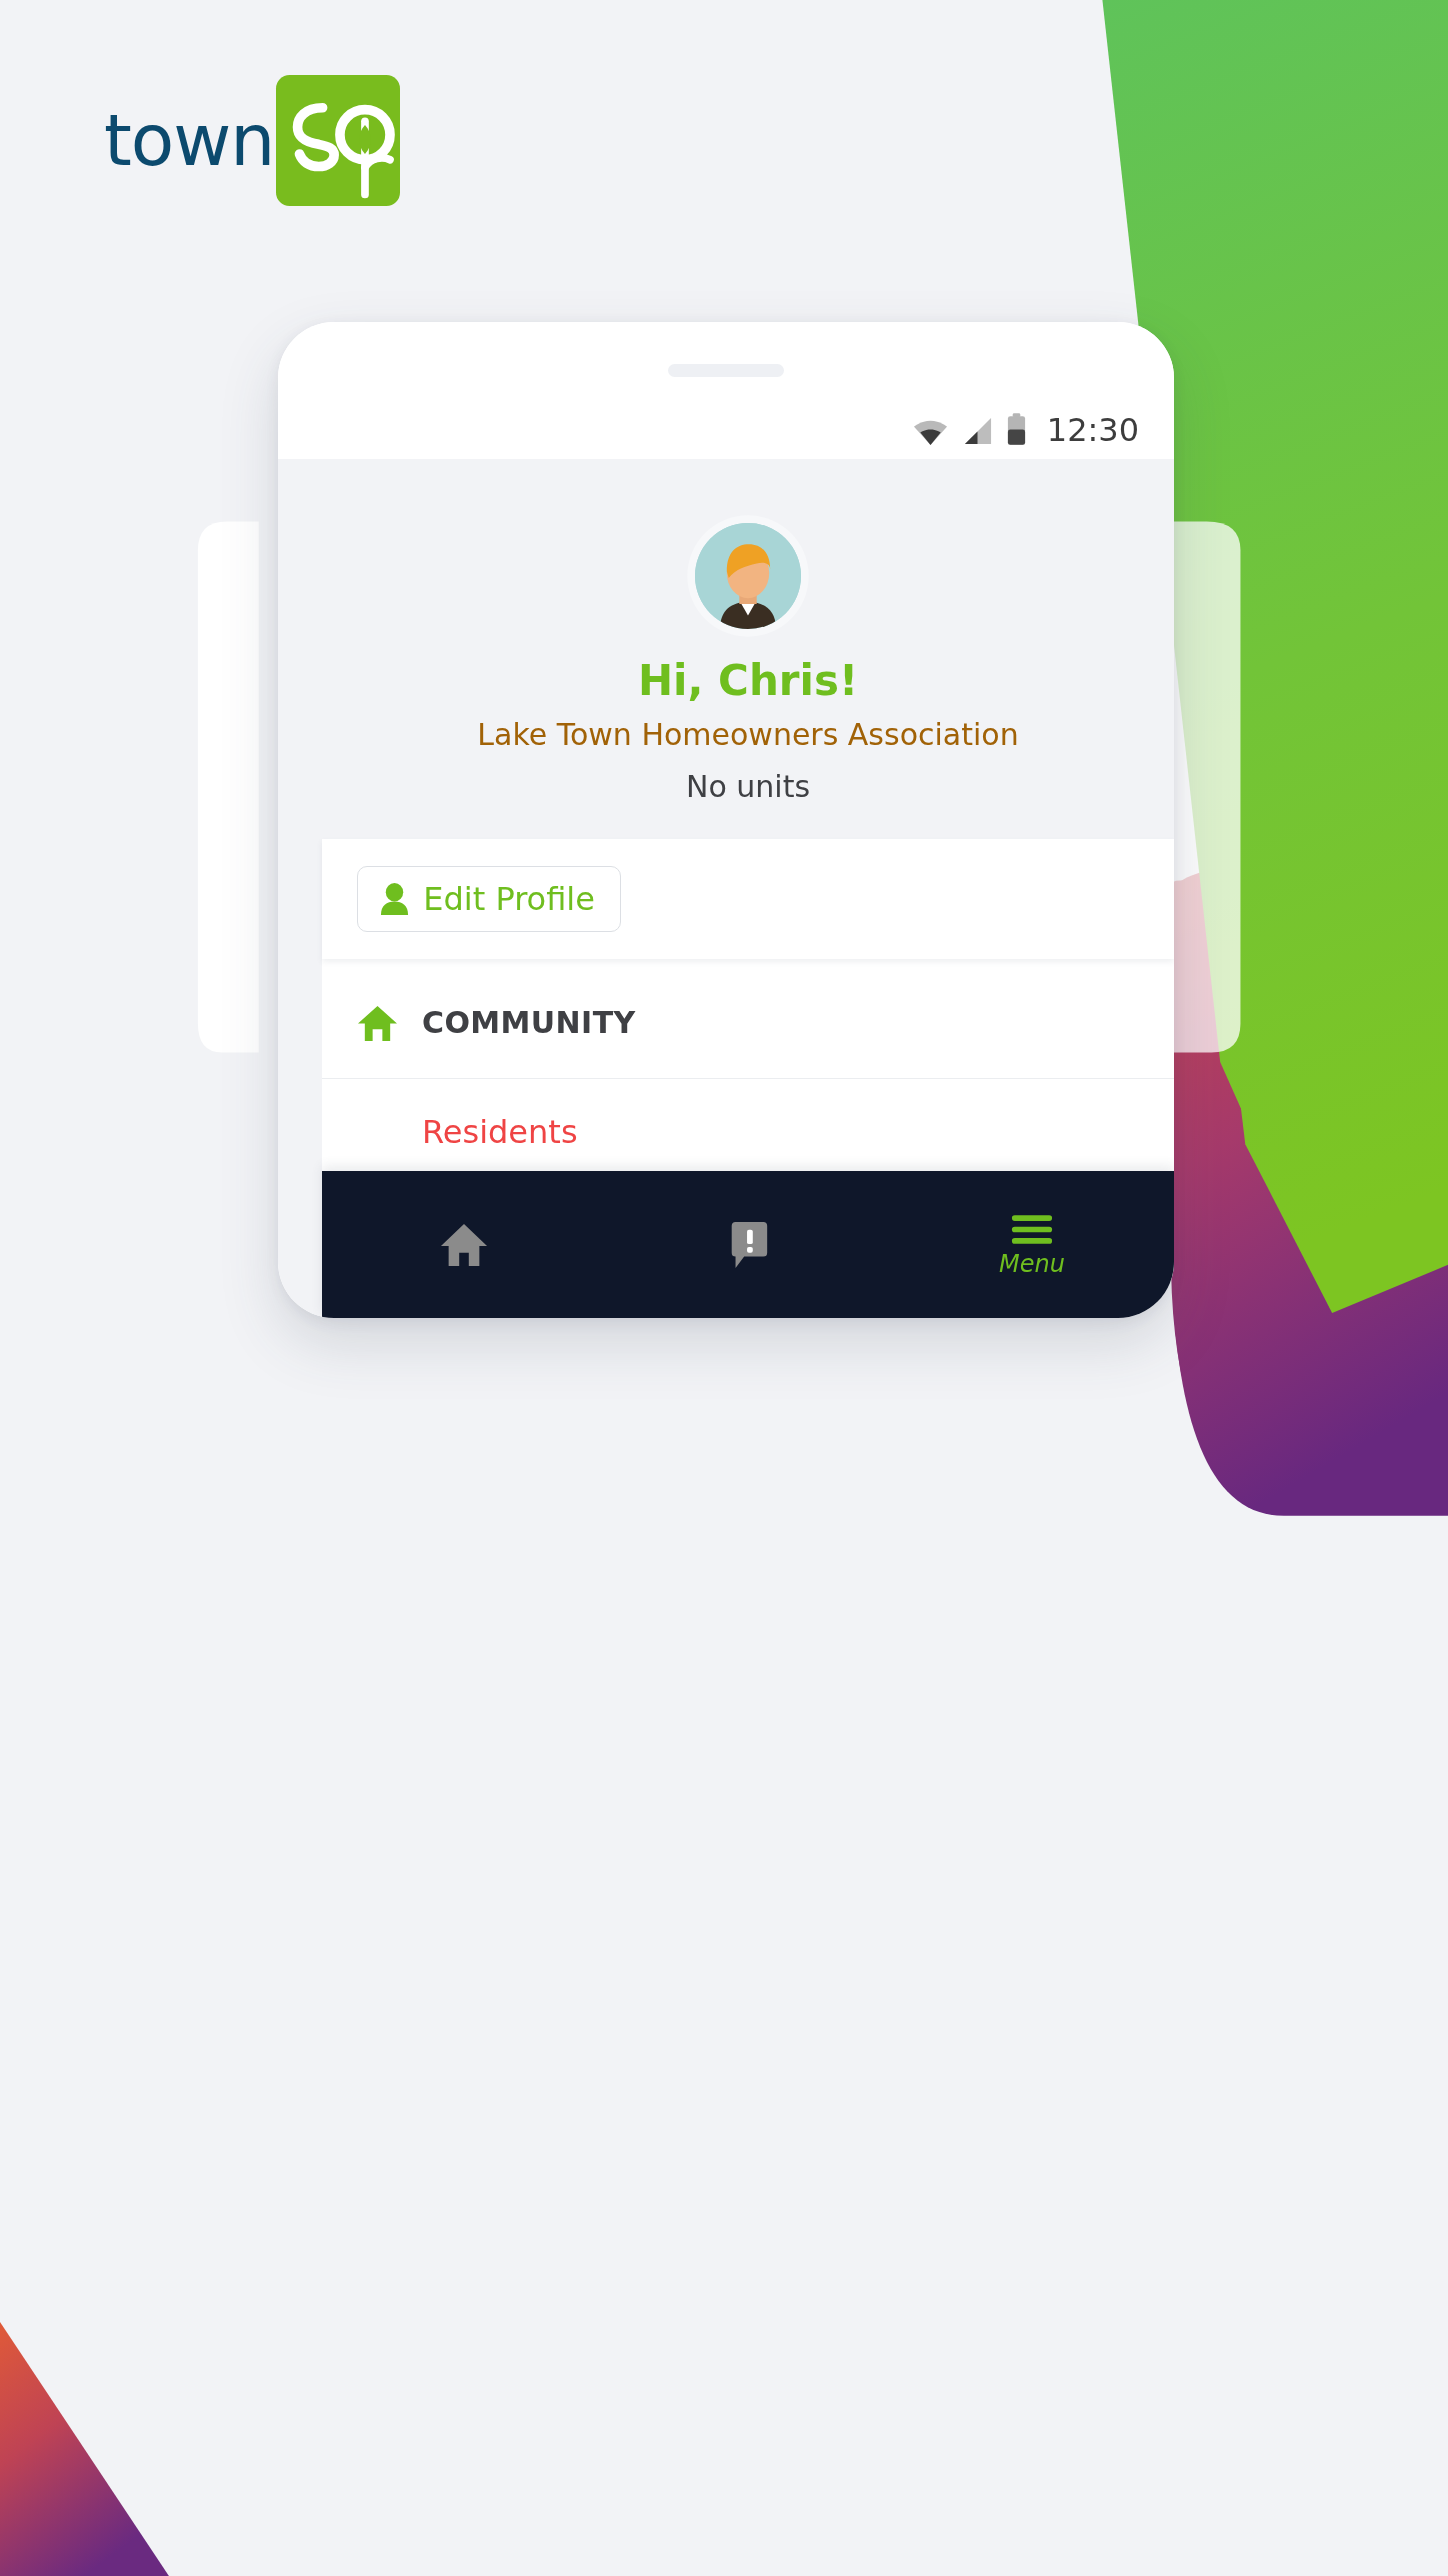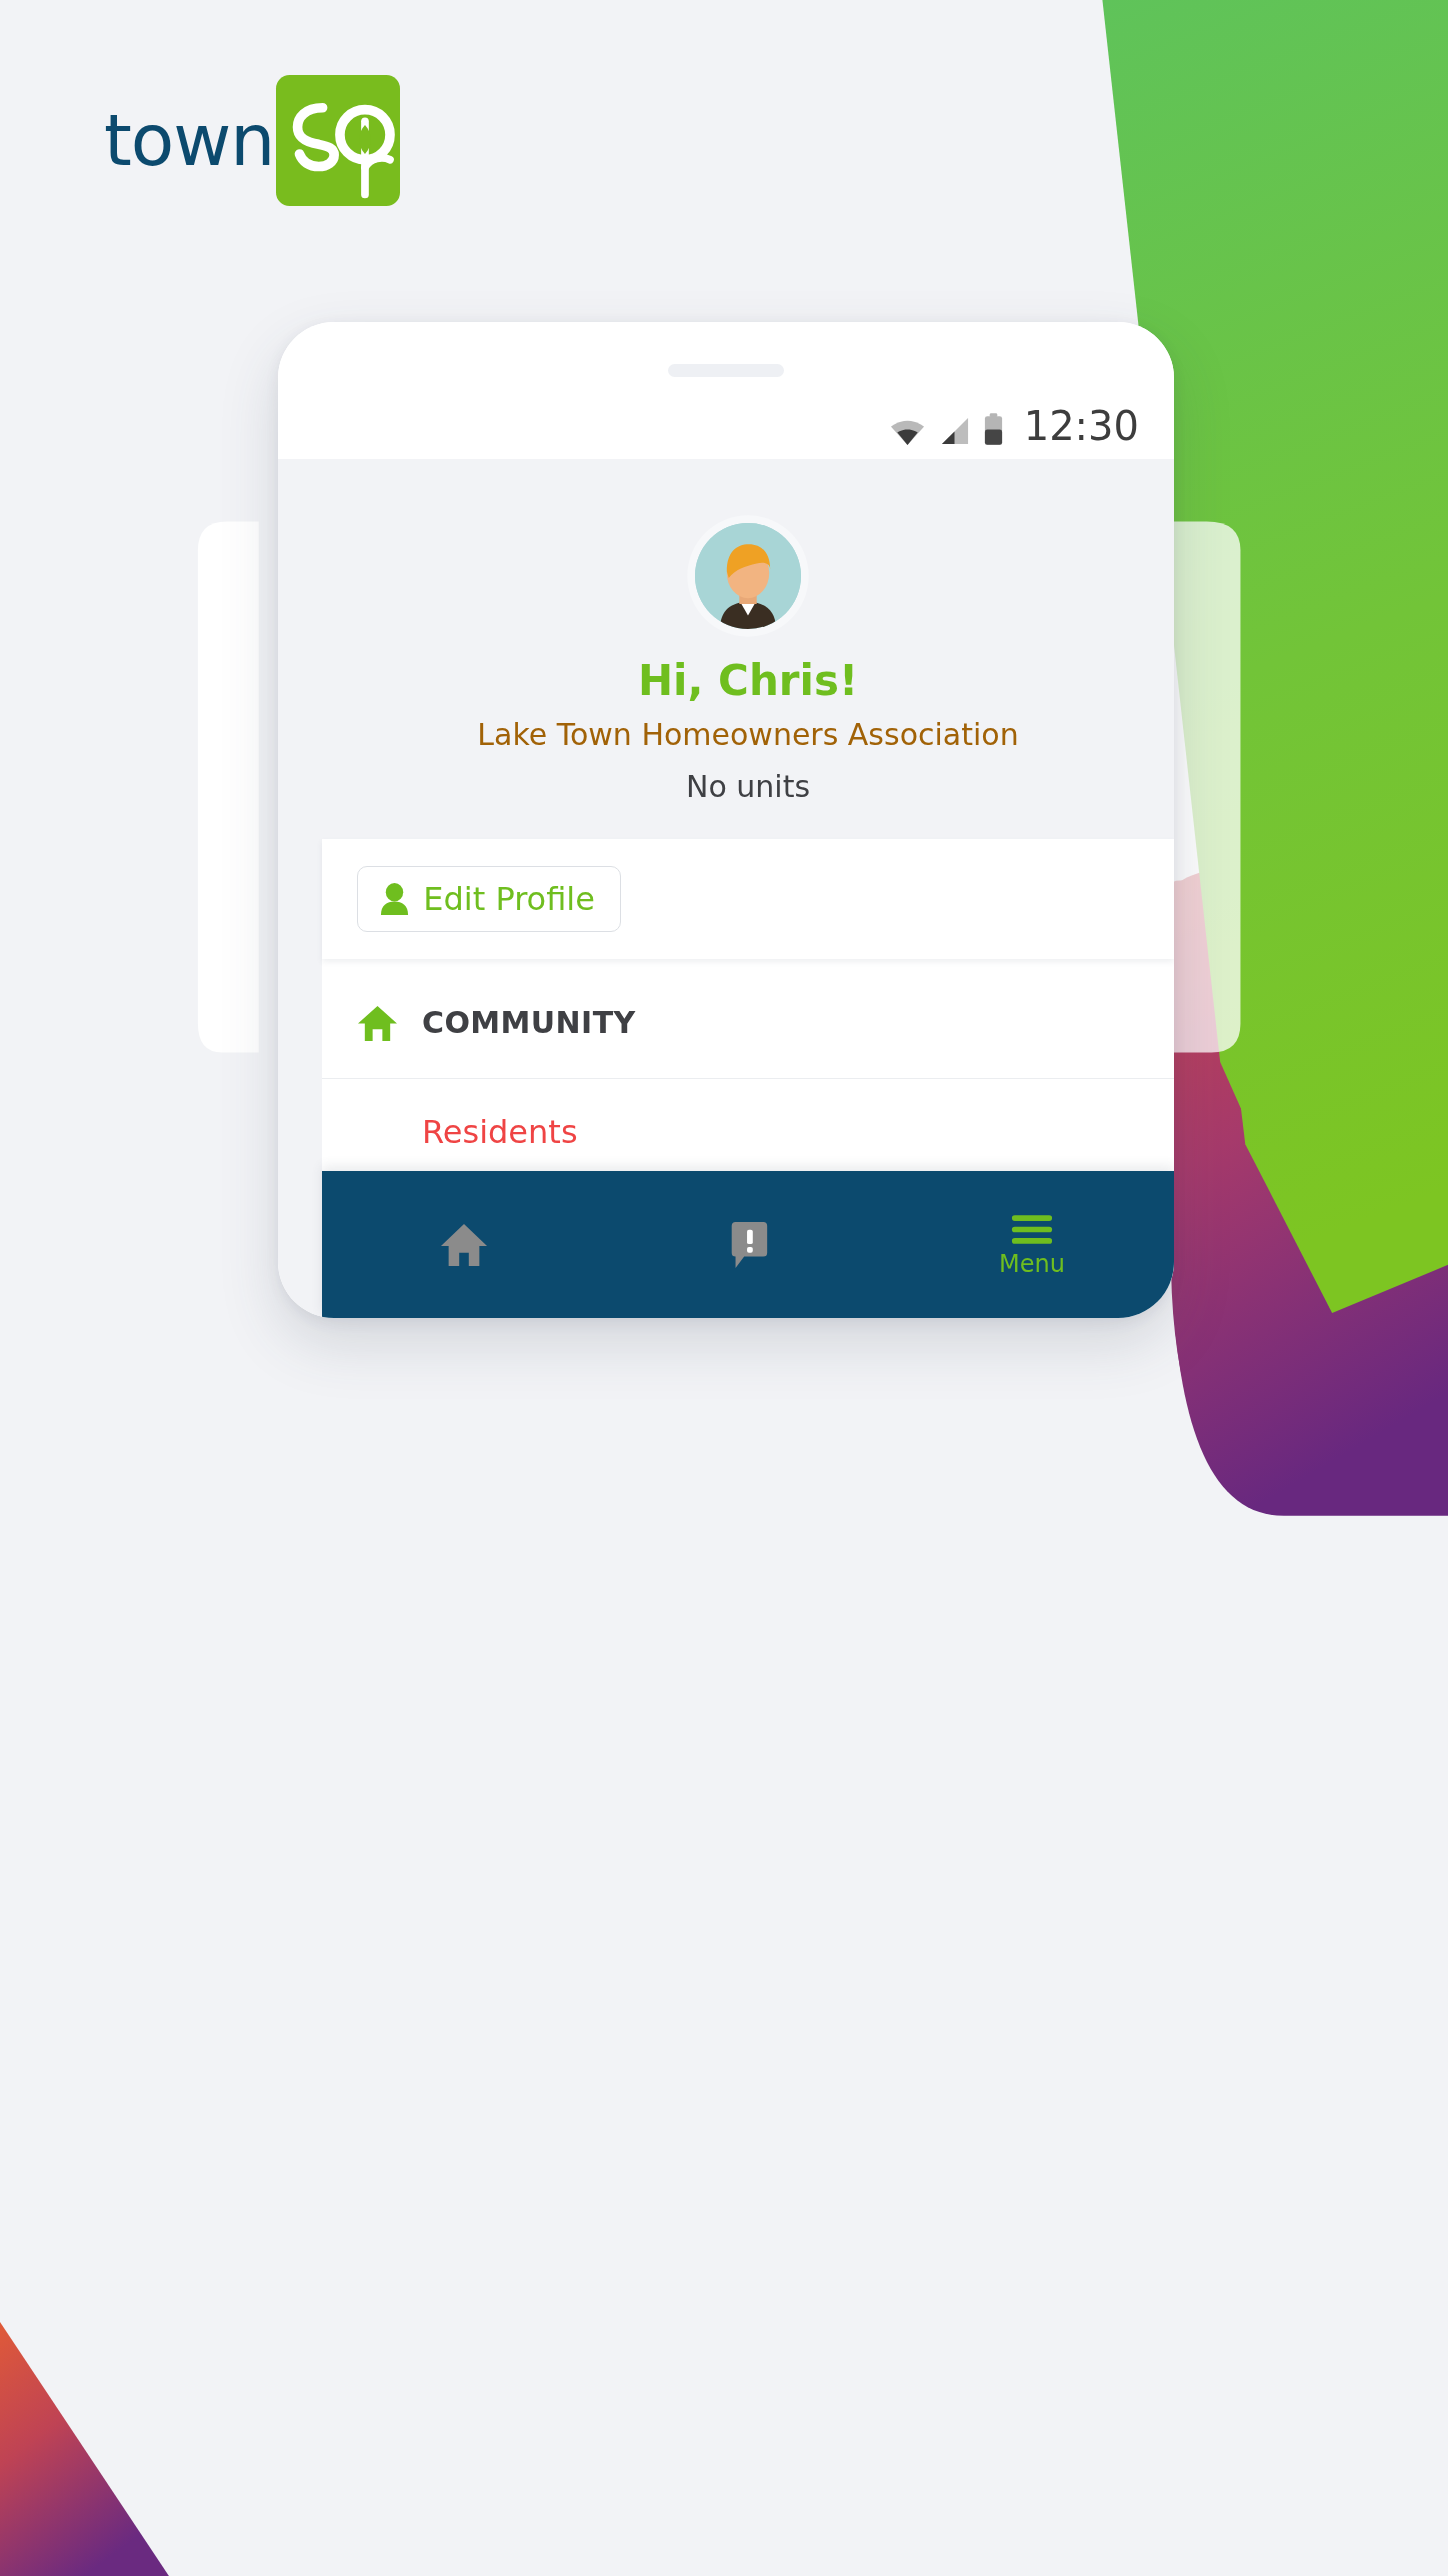--- a/index.html
+++ b/index.html
@@ -50,21 +50,21 @@
 
   
   #status-bar {
     height:137px; flex:0 0 137px;
     display:flex; align-items:flex-end; justify-content:flex-end;
     padding:0 35px 13.5px 0; gap:13.5px;
     background:#fff;
   }
   .sb-ico { display:block; }
   #status-time {
-    font-size:40px; color:#3d3d3d; line-height:1;
+    font-size:32px; color:#3d3d3d; line-height:1;
     font-family:"DejaVu Sans", sans-serif; margin-left:5.8px;
   }
 
   
   #screen {
     flex:1 1 auto; background:#f2f3f6;
     display:flex; flex-direction:column; overflow:hidden;
     position:relative;
     padding-left:44px;
   }
@@ -133,24 +133,24 @@
     border-top:1px solid #ebedf0;
     cursor:pointer;
   }
   .menu-row .m-label {
     font-size:32px; color:#ef4444; line-height:1;
     font-family:"DejaVu Sans", sans-serif;
   }
 
   
   #bottom-nav {
-    flex:0 0 147px; height:147px; background:#0c4a6e;
+    flex:0 0 147px; height:147px; background:#0f172a;
     display:flex; align-items:flex-start;
     box-shadow:0 -4.8px 10.6px rgba(70,80,100,.11);
-    position:relative; z-index:3;
+    position:relative; z-index:3;font-style:italic;
   }
   .nav-item {
     flex:1 1 0; display:flex; flex-direction:column;
     align-items:center; justify-content:center; gap:6.8px;
     cursor:pointer; height:100%;
   }
   .nav-item .n-label {
     font-size:24px; color:#6fbe1f; line-height:1;
     font-family:"DejaVu Sans", sans-serif;
   }

